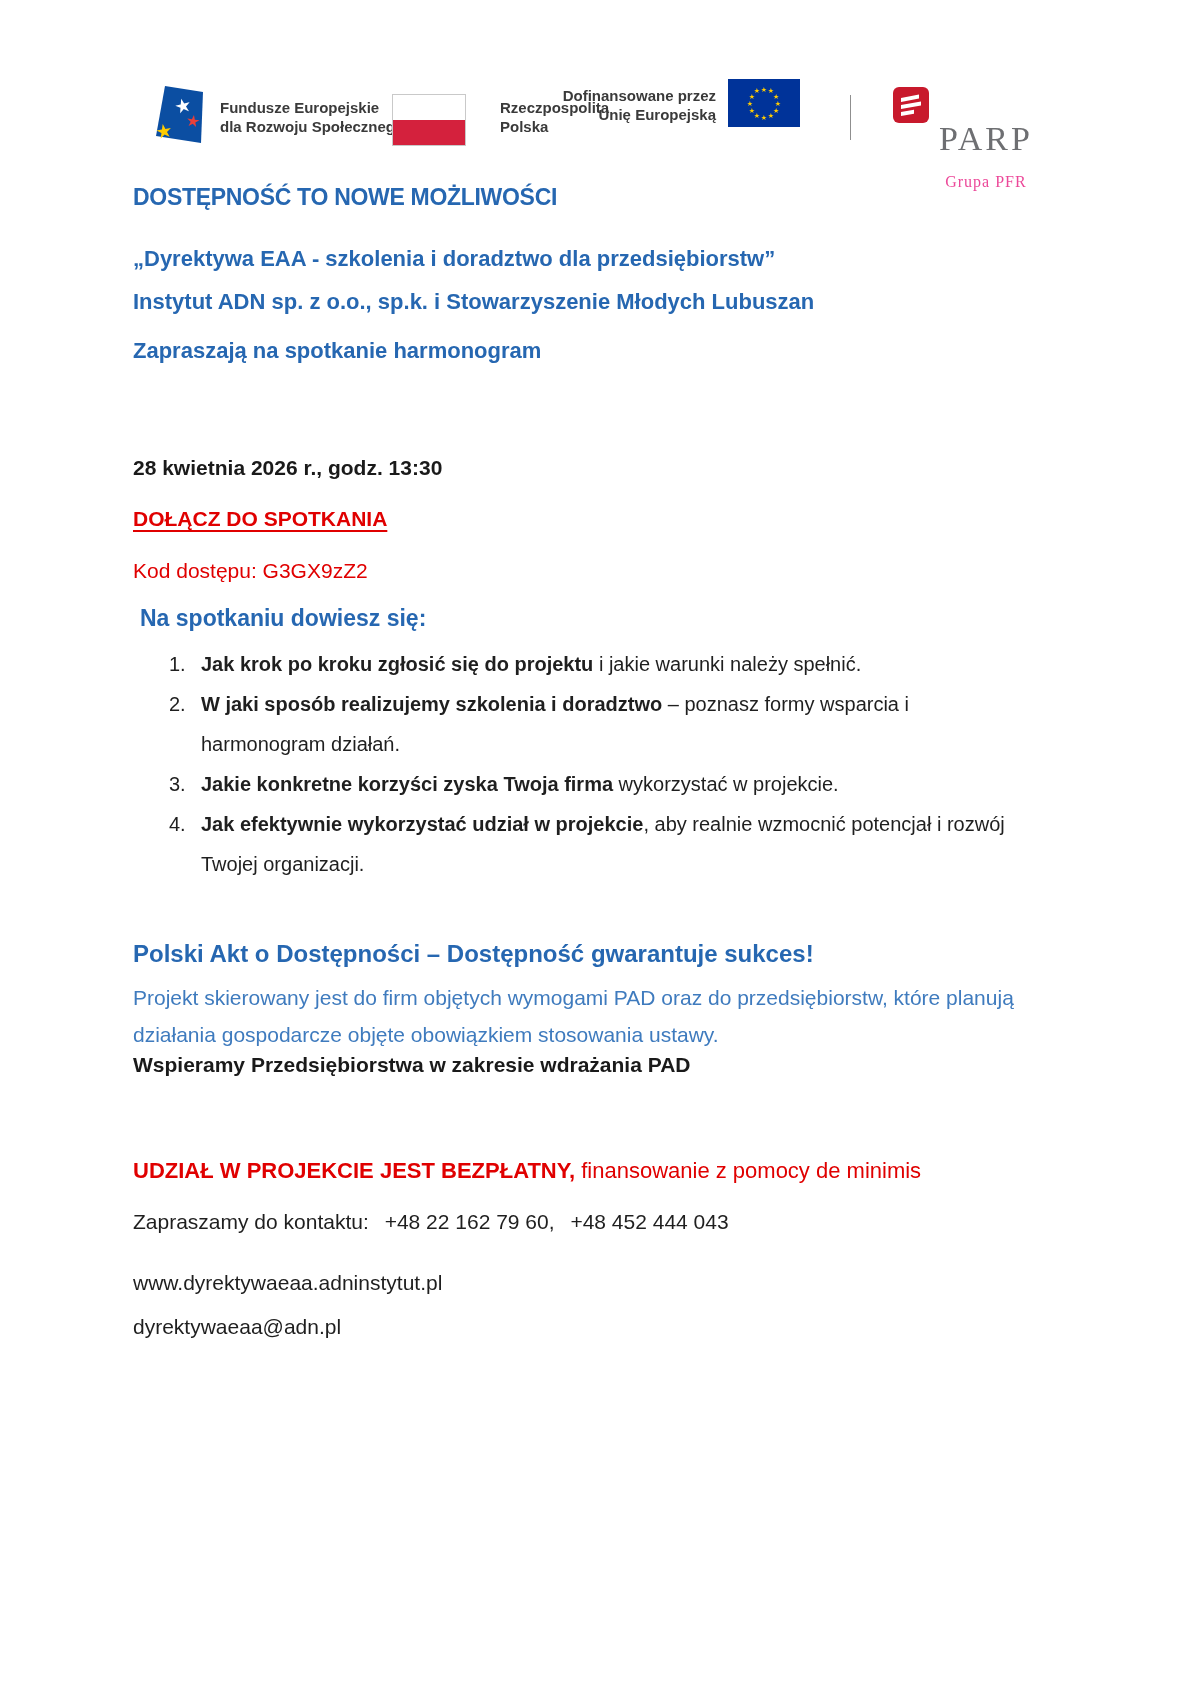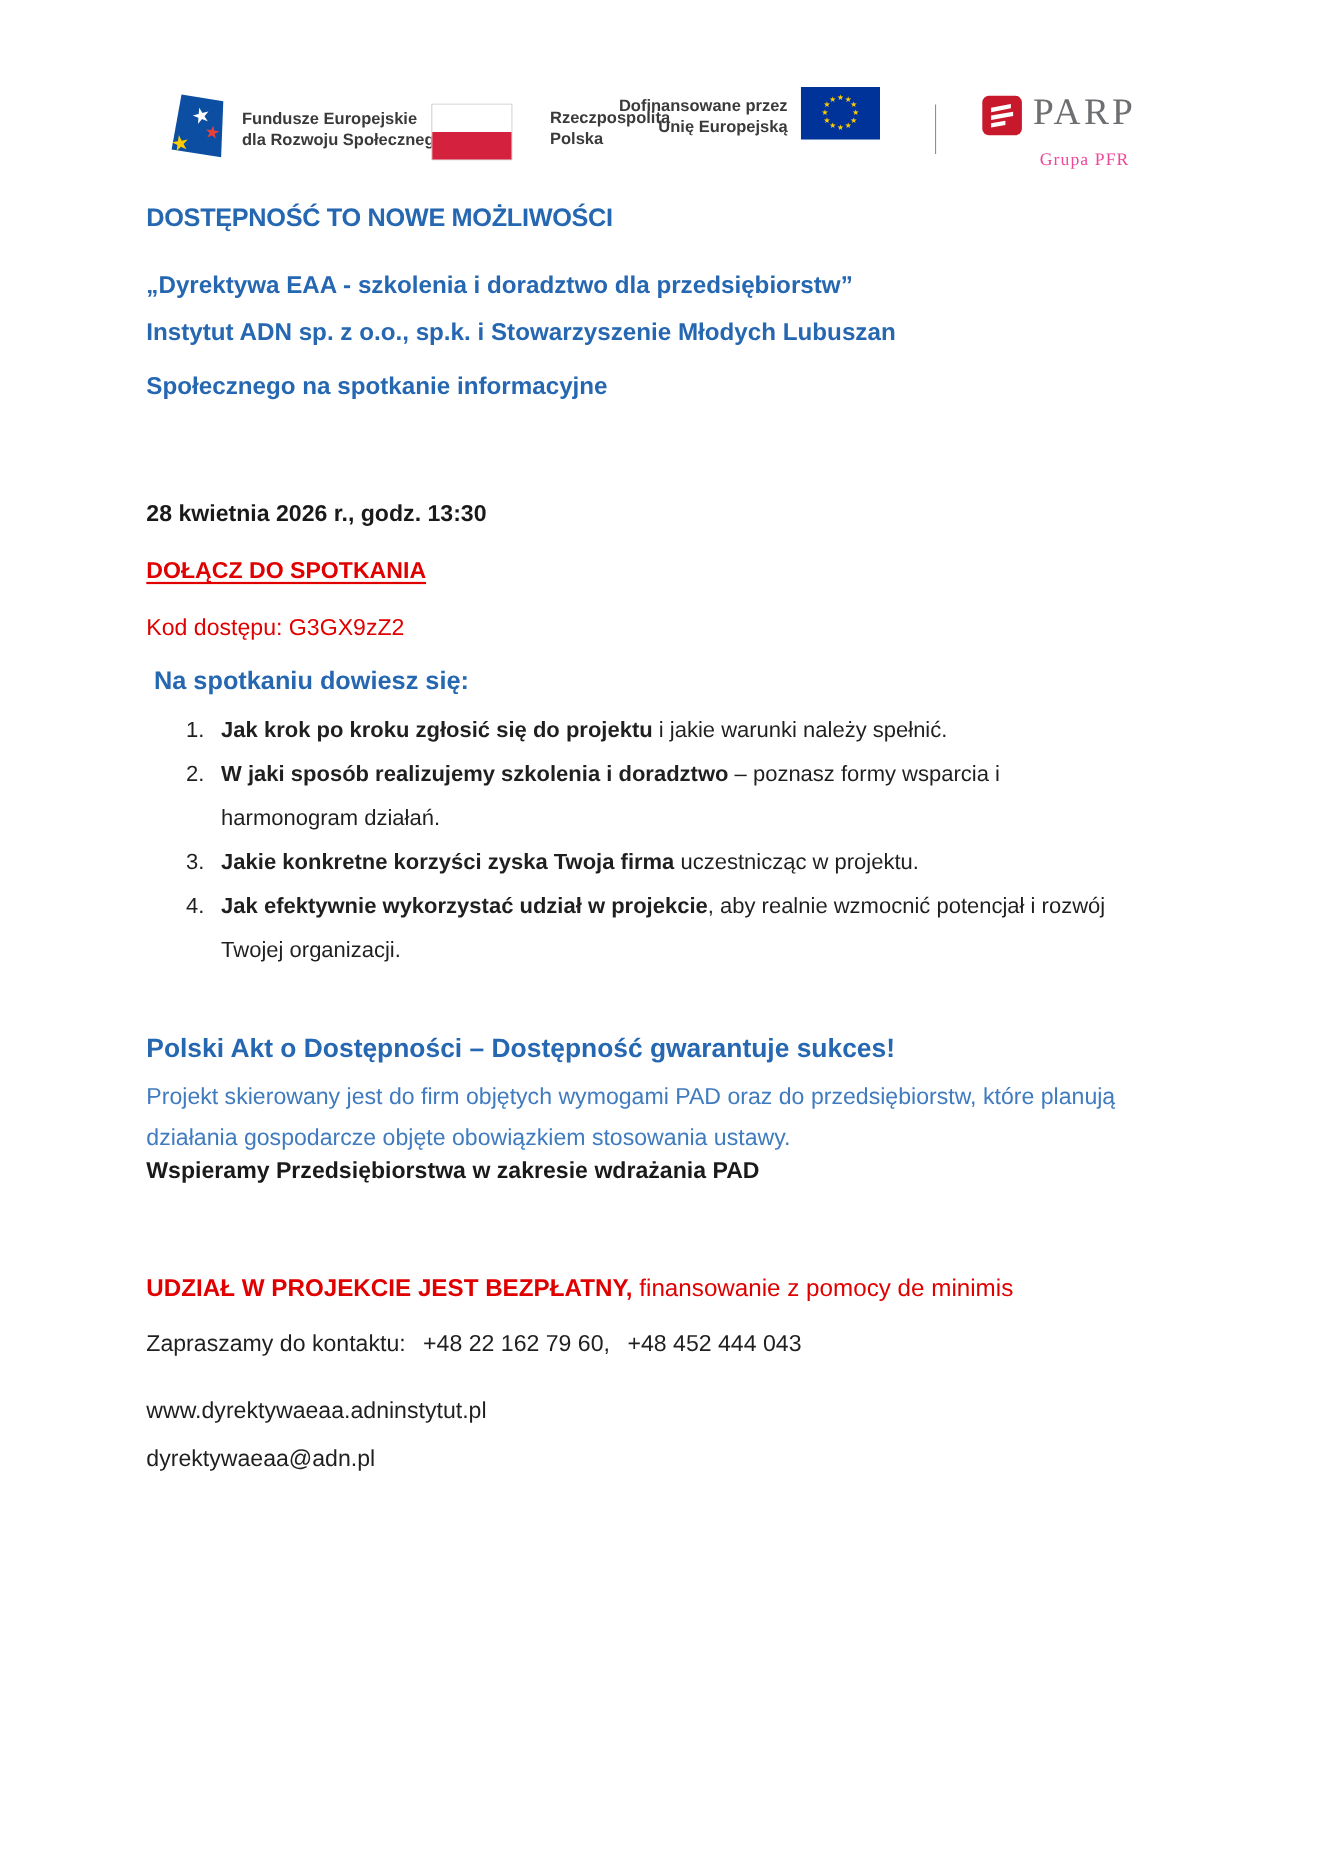--- a/index.html
+++ b/index.html
@@ -15,21 +15,21 @@
   .header { position:absolute; left:0; top:0; width:1200px; height:165px; }
   .logo-fe { position:absolute; left:150px; top:82px; display:flex; align-items:center; gap:12px; }
   .logo-fe-text { font-size:15px; font-weight:bold; color:#3a3a3a; line-height:19px; }
   .logo-pl { position:absolute; left:392px; top:94px; }
   .logo-pl-text { position:absolute; left:500px; top:98px; font-size:15px; font-weight:bold; color:#3a3a3a; line-height:19px; }
   .logo-eu { position:absolute; left:500px; top:79px; width:300px; display:flex; justify-content:flex-end; align-items:center; gap:12px; }
   .logo-eu-text { font-size:15px; font-weight:bold; color:#3a3a3a; line-height:19px; text-align:right; }
   .header-divider { position:absolute; left:850px; top:95px; width:1px; height:45px; background:#8f8f8f; }
   .logo-parp { position:absolute; left:892px; top:86px; display:flex; align-items:flex-start; gap:9px; }
   .parp-block { display:flex; flex-direction:column; align-items:center; }
-  .parp-word { font-family:"Liberation Serif", serif; font-size:34px; line-height:34px; color:#6e6f72; letter-spacing:3px; }
+  .parp-word { font-family:"Liberation Serif", serif; font-size:34px; line-height:34px; color:#6e6f72; letter-spacing:3px;margin-top:36px; }
   .parp-group { font-family:"Liberation Serif", serif; font-size:16px; color:#ec4899; letter-spacing:1px; margin-top:17px; }
 
   
   .content { position:absolute; left:133px; top:184px; width:885px; }
 
   .kicker   { font-size:23px; font-weight:bold; color:#2667b1; letter-spacing:-0.3px; }
   .titles   { margin-top:26px; font-size:22px; font-weight:bold; color:#2667b1; line-height:43px; }
   .subtitle { margin-top:15px; font-size:22px; font-weight:bold; color:#2667b1; }
 
   .date-line { margin-top:92px; font-size:21px; font-weight:bold; color:#1a1a1a; }
@@ -134,21 +134,21 @@
 
   <div class="content">
 
     <div class="kicker">DOSTĘPNOŚĆ TO NOWE MOŻLIWOŚCI</div>
 
     <div class="titles">
       <div>„Dyrektywa EAA - szkolenia i doradztwo dla przedsiębiorstw”</div>
       <div>Instytut ADN sp. z o.o., sp.k. i Stowarzyszenie Młodych Lubuszan</div>
     </div>
 
-    <div class="subtitle">Społecznego na spotkanie informacyjne</div>
+    <div class="subtitle">Zapraszają na spotkanie harmonogram</div>
 
     <div class="date-line">28 kwietnia 2026 r., godz. 13:30</div>
 
     <a class="join-link">DOŁĄCZ DO SPOTKANIA</a>
 
 
     <div class="meta-line">
       <span>Kod dostępu:</span>
       <span>G3GX9zZ2</span>
     </div>
@@ -159,21 +159,21 @@
       <div class="agenda-item">
         <span class="agenda-num">1.</span>
         <span class="agenda-text"><b>Jak krok po kroku zgłosić się do projektu</b><span> i jakie warunki należy spełnić.</span></span>
       </div>
       <div class="agenda-item">
         <span class="agenda-num">2.</span>
         <span class="agenda-text"><b>W jaki sposób realizujemy szkolenia i doradztwo</b><span> – poznasz formy wsparcia i harmonogram działań.</span></span>
       </div>
       <div class="agenda-item">
         <span class="agenda-num">3.</span>
-        <span class="agenda-text"><b>Jakie konkretne korzyści zyska Twoja firma</b><span> uczestnicząc w projektu.</span></span>
+        <span class="agenda-text"><b>Jakie konkretne korzyści zyska Twoja firma</b><span> wykorzystać w projekcie.</span></span>
       </div>
       <div class="agenda-item">
         <span class="agenda-num">4.</span>
         <span class="agenda-text"><b>Jak efektywnie wykorzystać udział w projekcie</b><span>, aby realnie wzmocnić potencjał i rozwój Twojej organizacji.</span></span>
       </div>
     </div>
 
     <div class="pad-heading">Polski Akt o Dostępności – Dostępność gwarantuje sukces!</div>
     <div class="pad-paragraph">Projekt skierowany jest do firm objętych wymogami PAD oraz do przedsiębiorstw, które planują działania gospodarcze objęte obowiązkiem stosowania ustawy.</div>
     <div class="pad-support">Wspieramy Przedsiębiorstwa w zakresie wdrażania PAD</div>

